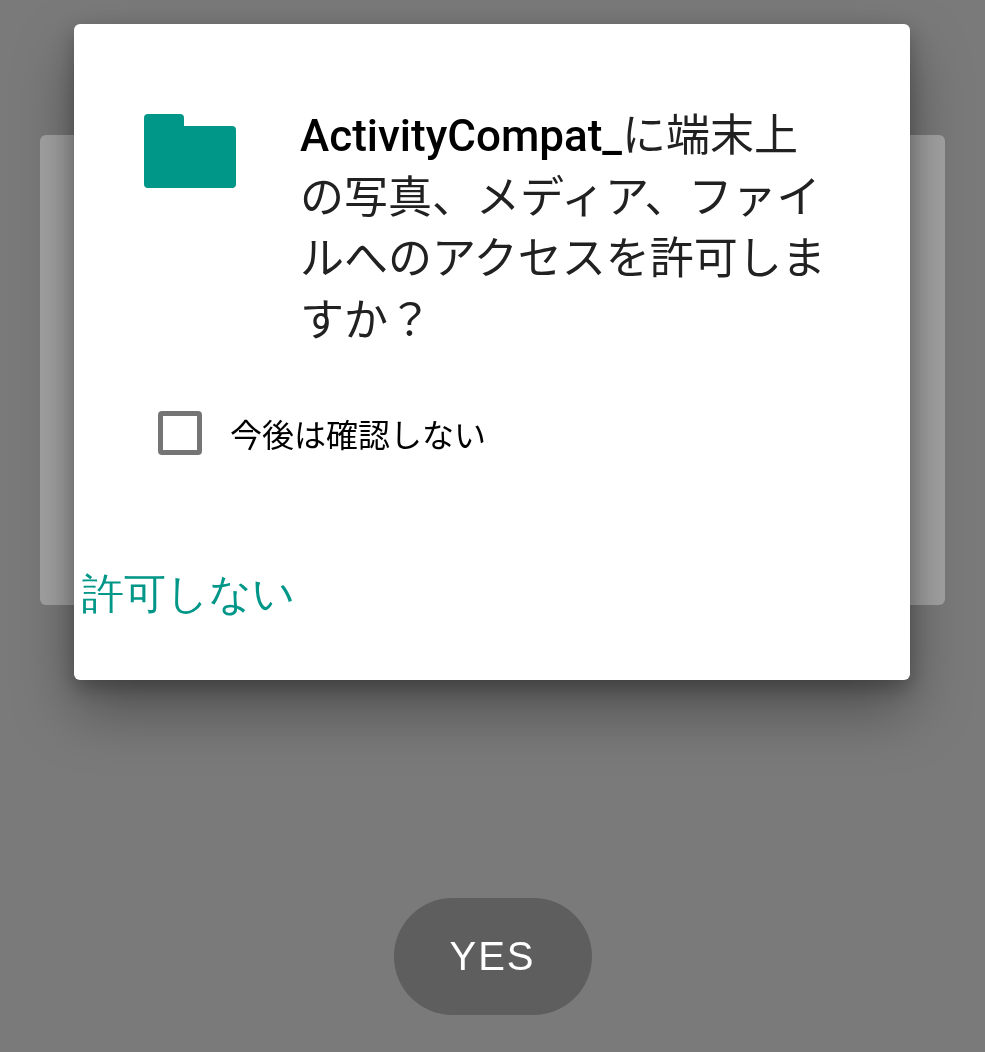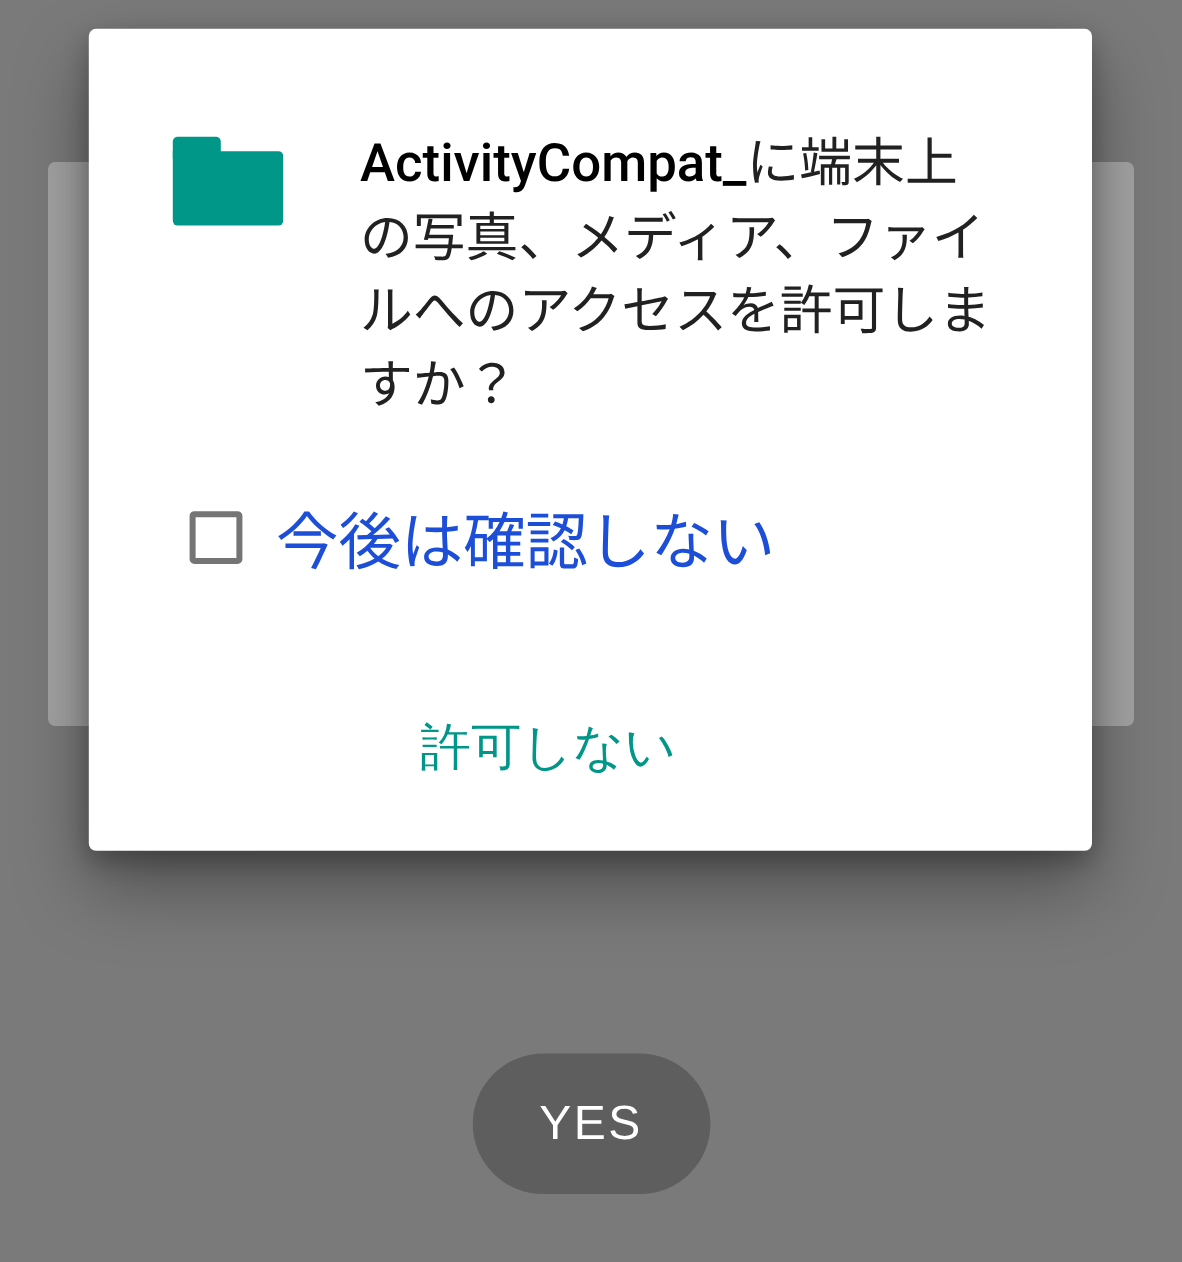--- a/index.html
+++ b/index.html
@@ -19,21 +19,21 @@
     height: 470px;
     background: #a3a3a3;
     border-radius: 6px;
   }
 
   
   .yes-btn {
     position: absolute;
     left: 50%;
     transform: translateX(-50%);
-    top: 878px;
+    top: 898px;
     background: #5e5e5e;
     color: #ffffff;
     font-size: 40px;
     font-weight: 500;
     letter-spacing: 2px;
     border: none;
     border-radius: 70px;
     padding: 36px 56px;
     cursor: pointer;
   }
@@ -107,27 +107,27 @@
   .checkbox {
     width: 44px;
     height: 44px;
     border: 5px solid #757575;
     border-radius: 4px;
     background: transparent;
     cursor: pointer;
     flex: 0 0 auto;
   }
   .checkbox-label {
-    font-size: 52px;
-    color: #1d4ed8;
+    font-size: 32px;
+    color: #000000;
   }
 
   .actions {
     display: flex;
-    justify-content: center;
+    justify-content: space-between;
     gap: 94px;
     padding: 100px 70px 20px 0;
   }
   .action-btn {
     background: none;
     border: none;
     font-size: 42px;
     font-weight: 500;
     color: #009688;
     cursor: pointer;

